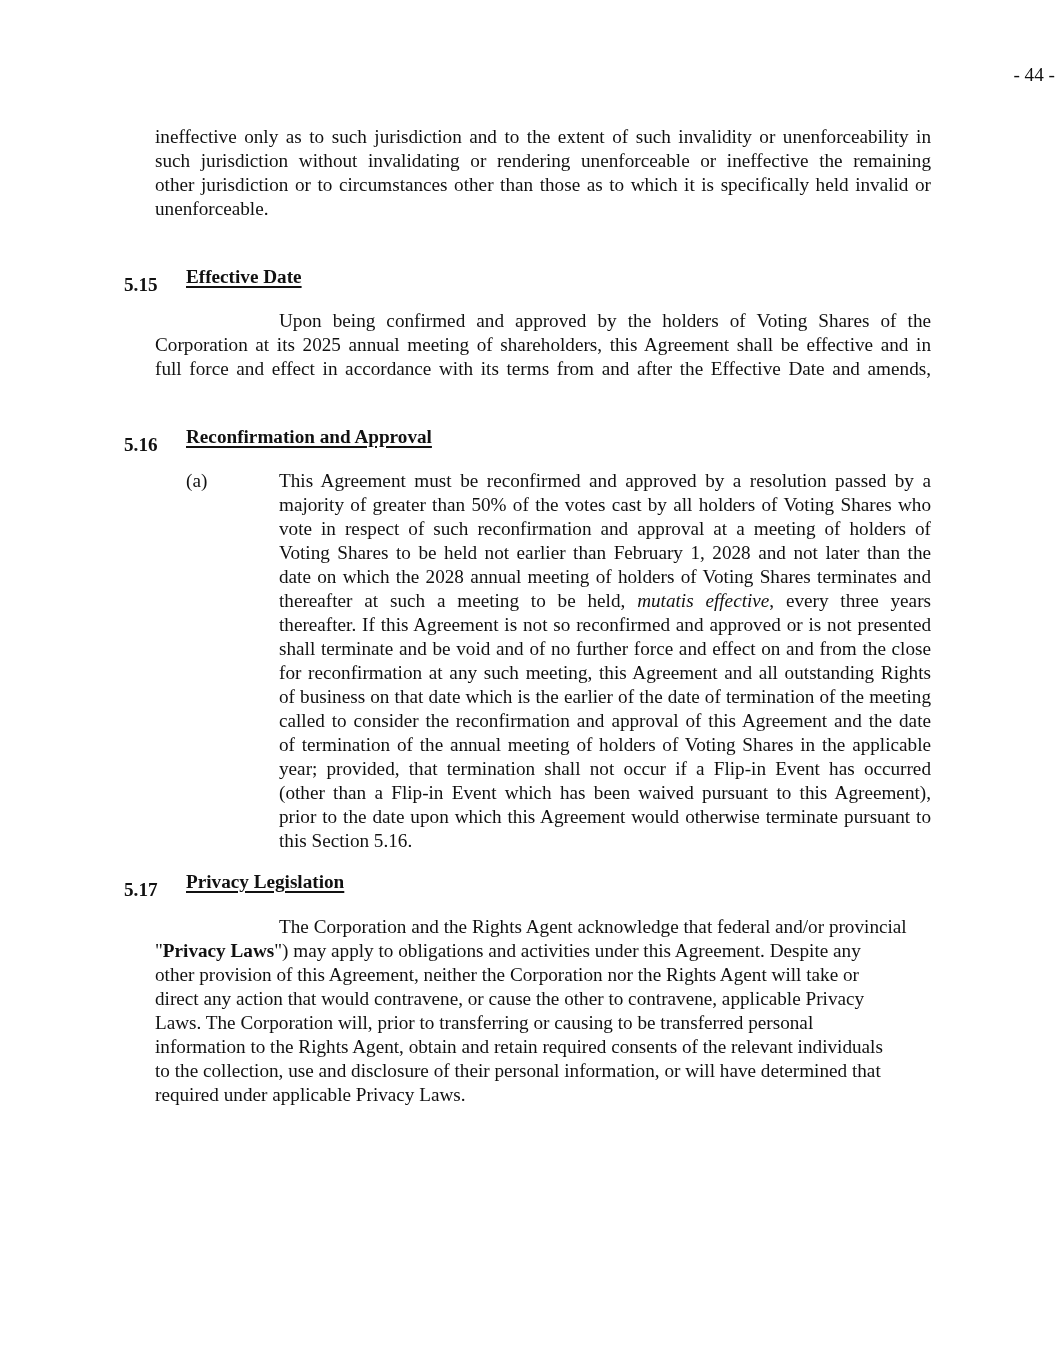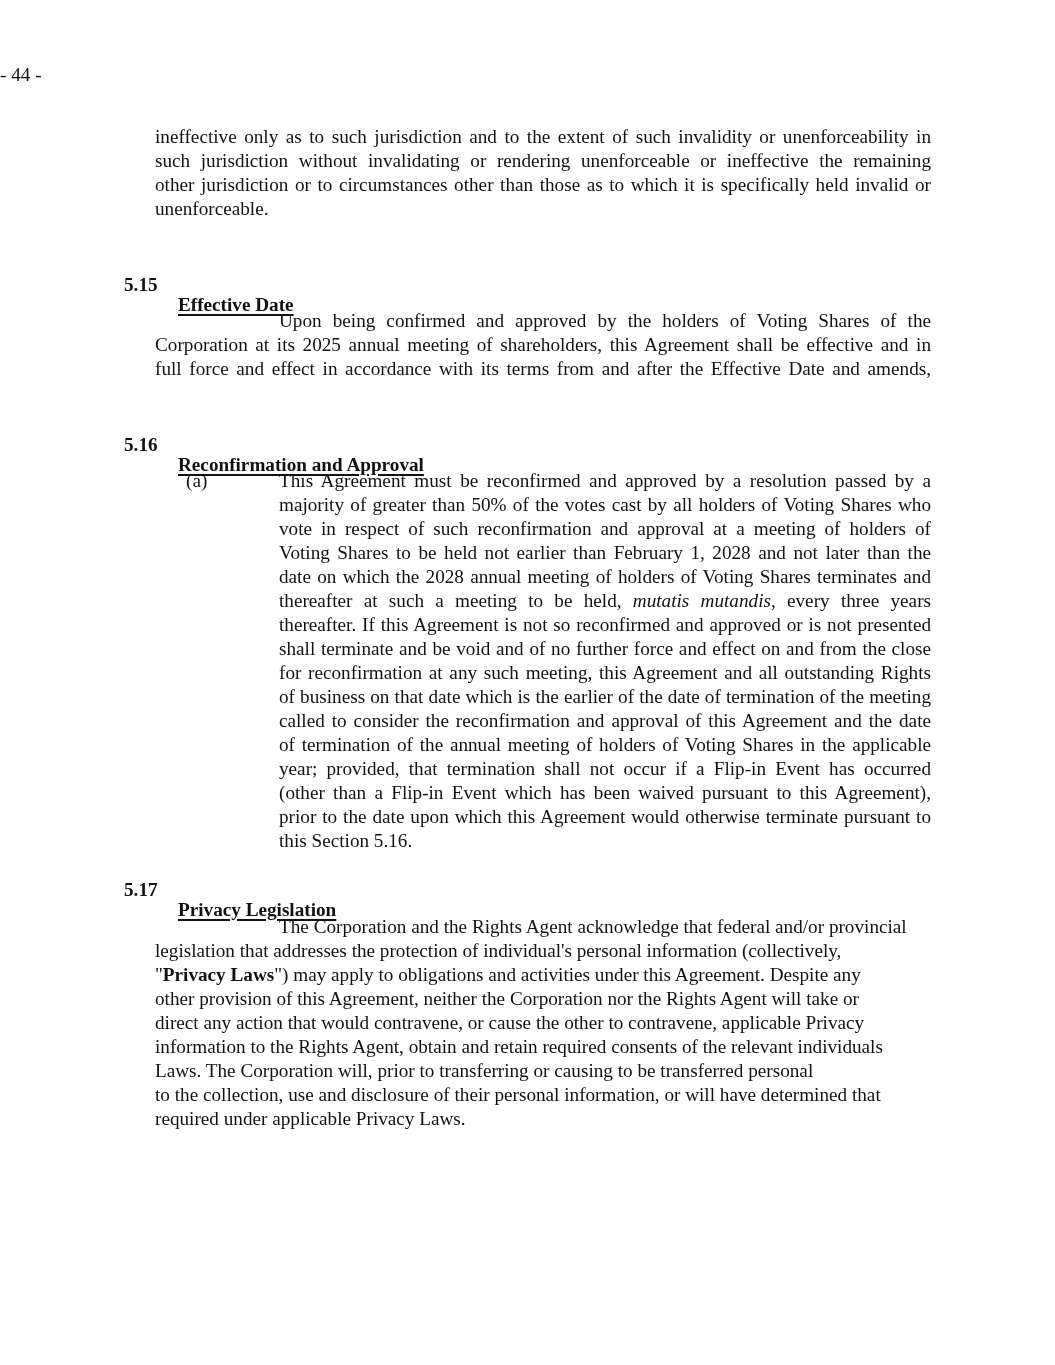--- a/index.html
+++ b/index.html
@@ -14,21 +14,21 @@
       overflow: hidden;
       font-family: "Liberation Serif", "DejaVu Serif", serif;
       color: #111111;
       font-size: 19.2px;
     }
     .page-number {
       position: absolute;
       top: 63px;
       left: 0;
       width: 1055px;
-      text-align: left;
+      text-align: right;
       line-height: 24px;
     }
     .block {
       position: absolute;
       left: 124px;
       width: 807px;
     }
     .line {
       height: 24px;
       line-height: 24px;
@@ -52,25 +52,24 @@
       font-weight: bold;
       white-space: nowrap;
     }
     .heading .num {
       position: absolute;
       left: 0;
       margin-top: 8px;
     }
     .heading .title {
       position: absolute;
-      left: 54px;
+      left: 62px;
       text-decoration: underline;
       text-decoration-thickness: 1.5px;
       text-underline-offset: 3px;
-      margin-top: 28px;
     }
     .subitem {
       position: absolute;
       left: 186px;
       width: 745px;
     }
     .subitem .label {
       position: absolute;
       left: 0;
       top: 0;
@@ -112,41 +111,40 @@
   <span class="title">Reconfirmation and Approval</span>
 </div>
 <div class="subitem" style="top:469px;">
   <span class="label">(a)</span>
   <div class="body">
     <div class="line j">This Agreement must be reconfirmed and approved by a resolution passed by a</div>
     <div class="line j">majority of greater than 50% of the votes cast by all holders of Voting Shares who</div>
     <div class="line j">vote in respect of such reconfirmation and approval at a meeting of holders of</div>
     <div class="line j">Voting Shares to be held not earlier than February 1, 2028 and not later than the</div>
     <div class="line j">date on which the 2028 annual meeting of holders of Voting Shares terminates and</div>
-    <div class="line j"><span>thereafter at such a meeting to be held, </span><em>mutatis mutandis</em><span>, every three years</span></div>
+    <div class="line j"><span>thereafter at such a meeting to be held, </span><em>mutatis effective</em><span>, every three years</span></div>
     <div class="line j">thereafter. If this Agreement is not so reconfirmed and approved or is not presented</div>
     <div class="line j">shall terminate and be void and of no further force and effect on and from the close</div>
     <div class="line j">for reconfirmation at any such meeting, this Agreement and all outstanding Rights</div>
     <div class="line j">of business on that date which is the earlier of the date of termination of the meeting</div>
     <div class="line j">called to consider the reconfirmation and approval of this Agreement and the date</div>
     <div class="line j">of termination of the annual meeting of holders of Voting Shares in the applicable</div>
     <div class="line j">year; provided, that termination shall not occur if a Flip-in Event has occurred</div>
     <div class="line j">(other than a Flip-in Event which has been waived pursuant to this Agreement),</div>
     <div class="line j">prior to the date upon which this Agreement would otherwise terminate pursuant to</div>
     <div class="line">this Section 5.16.</div>
   </div>
 </div>
 
 <div class="heading" style="top:870px;">
   <span class="num">5.17</span>
   <span class="title">Privacy Legislation</span>
 </div>
 <div class="block" style="top:915px;">
   <div class="line indent-first">The Corporation and the Rights Agent acknowledge that federal and/or provincial</div>
-  <div class="line">legislation that addresses the protection of individual's personal information (collectively,</div>
   <div class="line"><span>"</span><strong>Privacy Laws</strong><span>") may apply to obligations and activities under this Agreement. Despite any</span></div>
   <div class="line">other provision of this Agreement, neither the Corporation nor the Rights Agent will take or</div>
   <div class="line">direct any action that would contravene, or cause the other to contravene, applicable Privacy</div>
+  <div class="line">Laws. The Corporation will, prior to transferring or causing to be transferred personal</div>
   <div class="line">information to the Rights Agent, obtain and retain required consents of the relevant individuals</div>
-  <div class="line">Laws. The Corporation will, prior to transferring or causing to be transferred personal</div>
   <div class="line">to the collection, use and disclosure of their personal information, or will have determined that</div>
   <div class="line">required under applicable Privacy Laws.</div>
 </div>
 
 </body></html>

